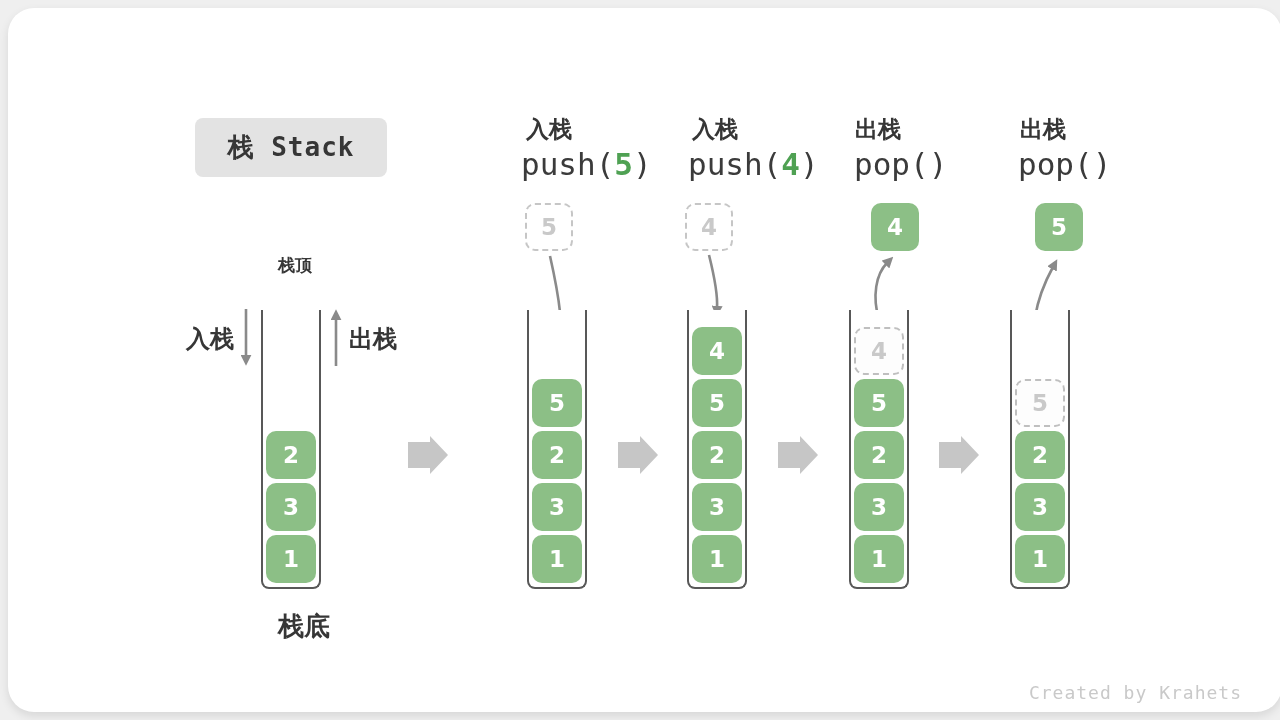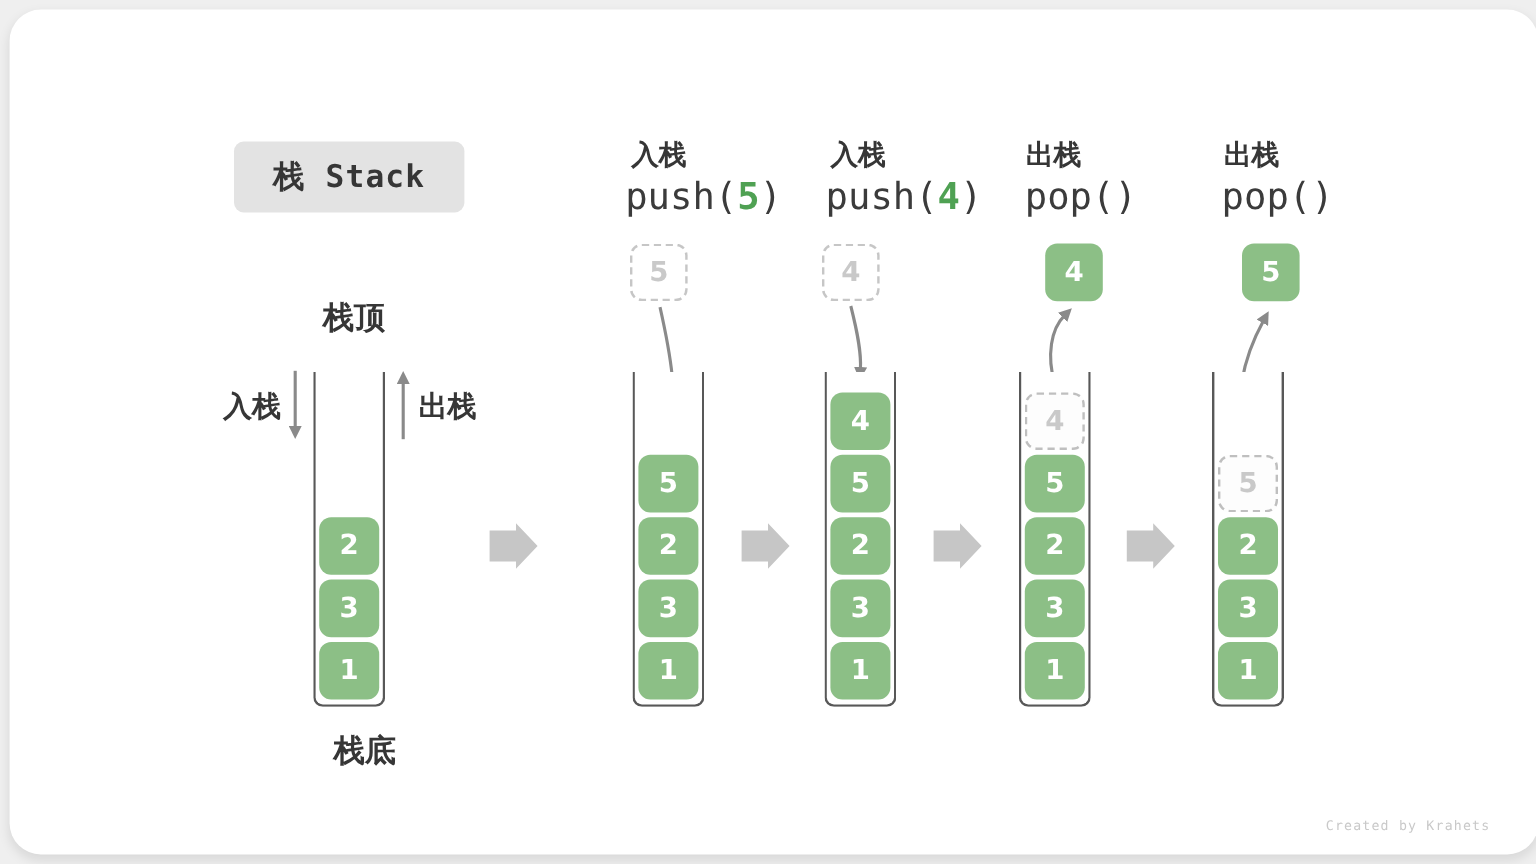--- a/index.html
+++ b/index.html
@@ -70,21 +70,21 @@
     position:absolute;top:195px;width:48px;height:48px;box-sizing:border-box;
     border-radius:10px;display:flex;align-items:center;justify-content:center;
     font-size:23px;font-weight:600;
     font-family:"DejaVu Sans","Liberation Sans",sans-serif;
   }
   .float-box.dashed{border:2.5px dashed var(--dashed);color:var(--dashed-text);background:#ffffff;}
   .float-box.solid{background:var(--green);color:#ffffff;}
   .watermark{
     position:absolute;right:40px;top:674px;
     font-family:"DejaVu Sans Mono","Liberation Mono",monospace;
-    font-size:11px;color:var(--watermark);letter-spacing:1px;
+    font-size:18px;color:var(--watermark);letter-spacing:1px;
   }
 </style>
 </head>
 <body>
 
 <div class="canvas">
   <div class="card">
 
     <svg class="overlay" width="1280" height="720" viewBox="0 0 1280 720">
       <defs>
@@ -104,21 +104,21 @@
       <polygon points="400,434 422,434 422,428 440,447 422,466 422,460 400,460" class="block-fill"></polygon>
       <polygon points="610,434 632,434 632,428 650,447 632,466 632,460 610,460" class="block-fill"></polygon>
       <polygon points="770,434 792,434 792,428 810,447 792,466 792,460 770,460" class="block-fill"></polygon>
       <polygon points="931,434 953,434 953,428 971,447 953,466 953,460 931,460" class="block-fill"></polygon>
     </svg>
 
     <div class="title-box">
       <span>栈 Stack</span>
     </div>
 
-    <div class="cjk-label" style="left:227px;top:243px;width:120px;text-align:center;font-size:26px;">栈顶</div>
+    <div class="cjk-label" style="left:227px;top:243px;width:120px;text-align:center;font-size:17px;">栈顶</div>
     <div class="cjk-label" style="left:160px;top:317px;width:66px;text-align:right;font-size:24px;">入栈</div>
     <div class="cjk-label" style="left:341px;top:317px;font-size:24px;">出栈</div>
     <div class="stack-box" style="left:253px;">
         <div class="stack-item solid" style="bottom: 108px;">2</div>
         <div class="stack-item solid" style="bottom: 56px;">3</div>
         <div class="stack-item solid" style="bottom: 4px;">1</div>
       </div>
     <div class="cjk-label" style="left:236px;top:604px;width:120px;text-align:center;font-size:26px;">栈底</div>
 
     <div class="stage-label" style="left:518px;">入栈</div>

